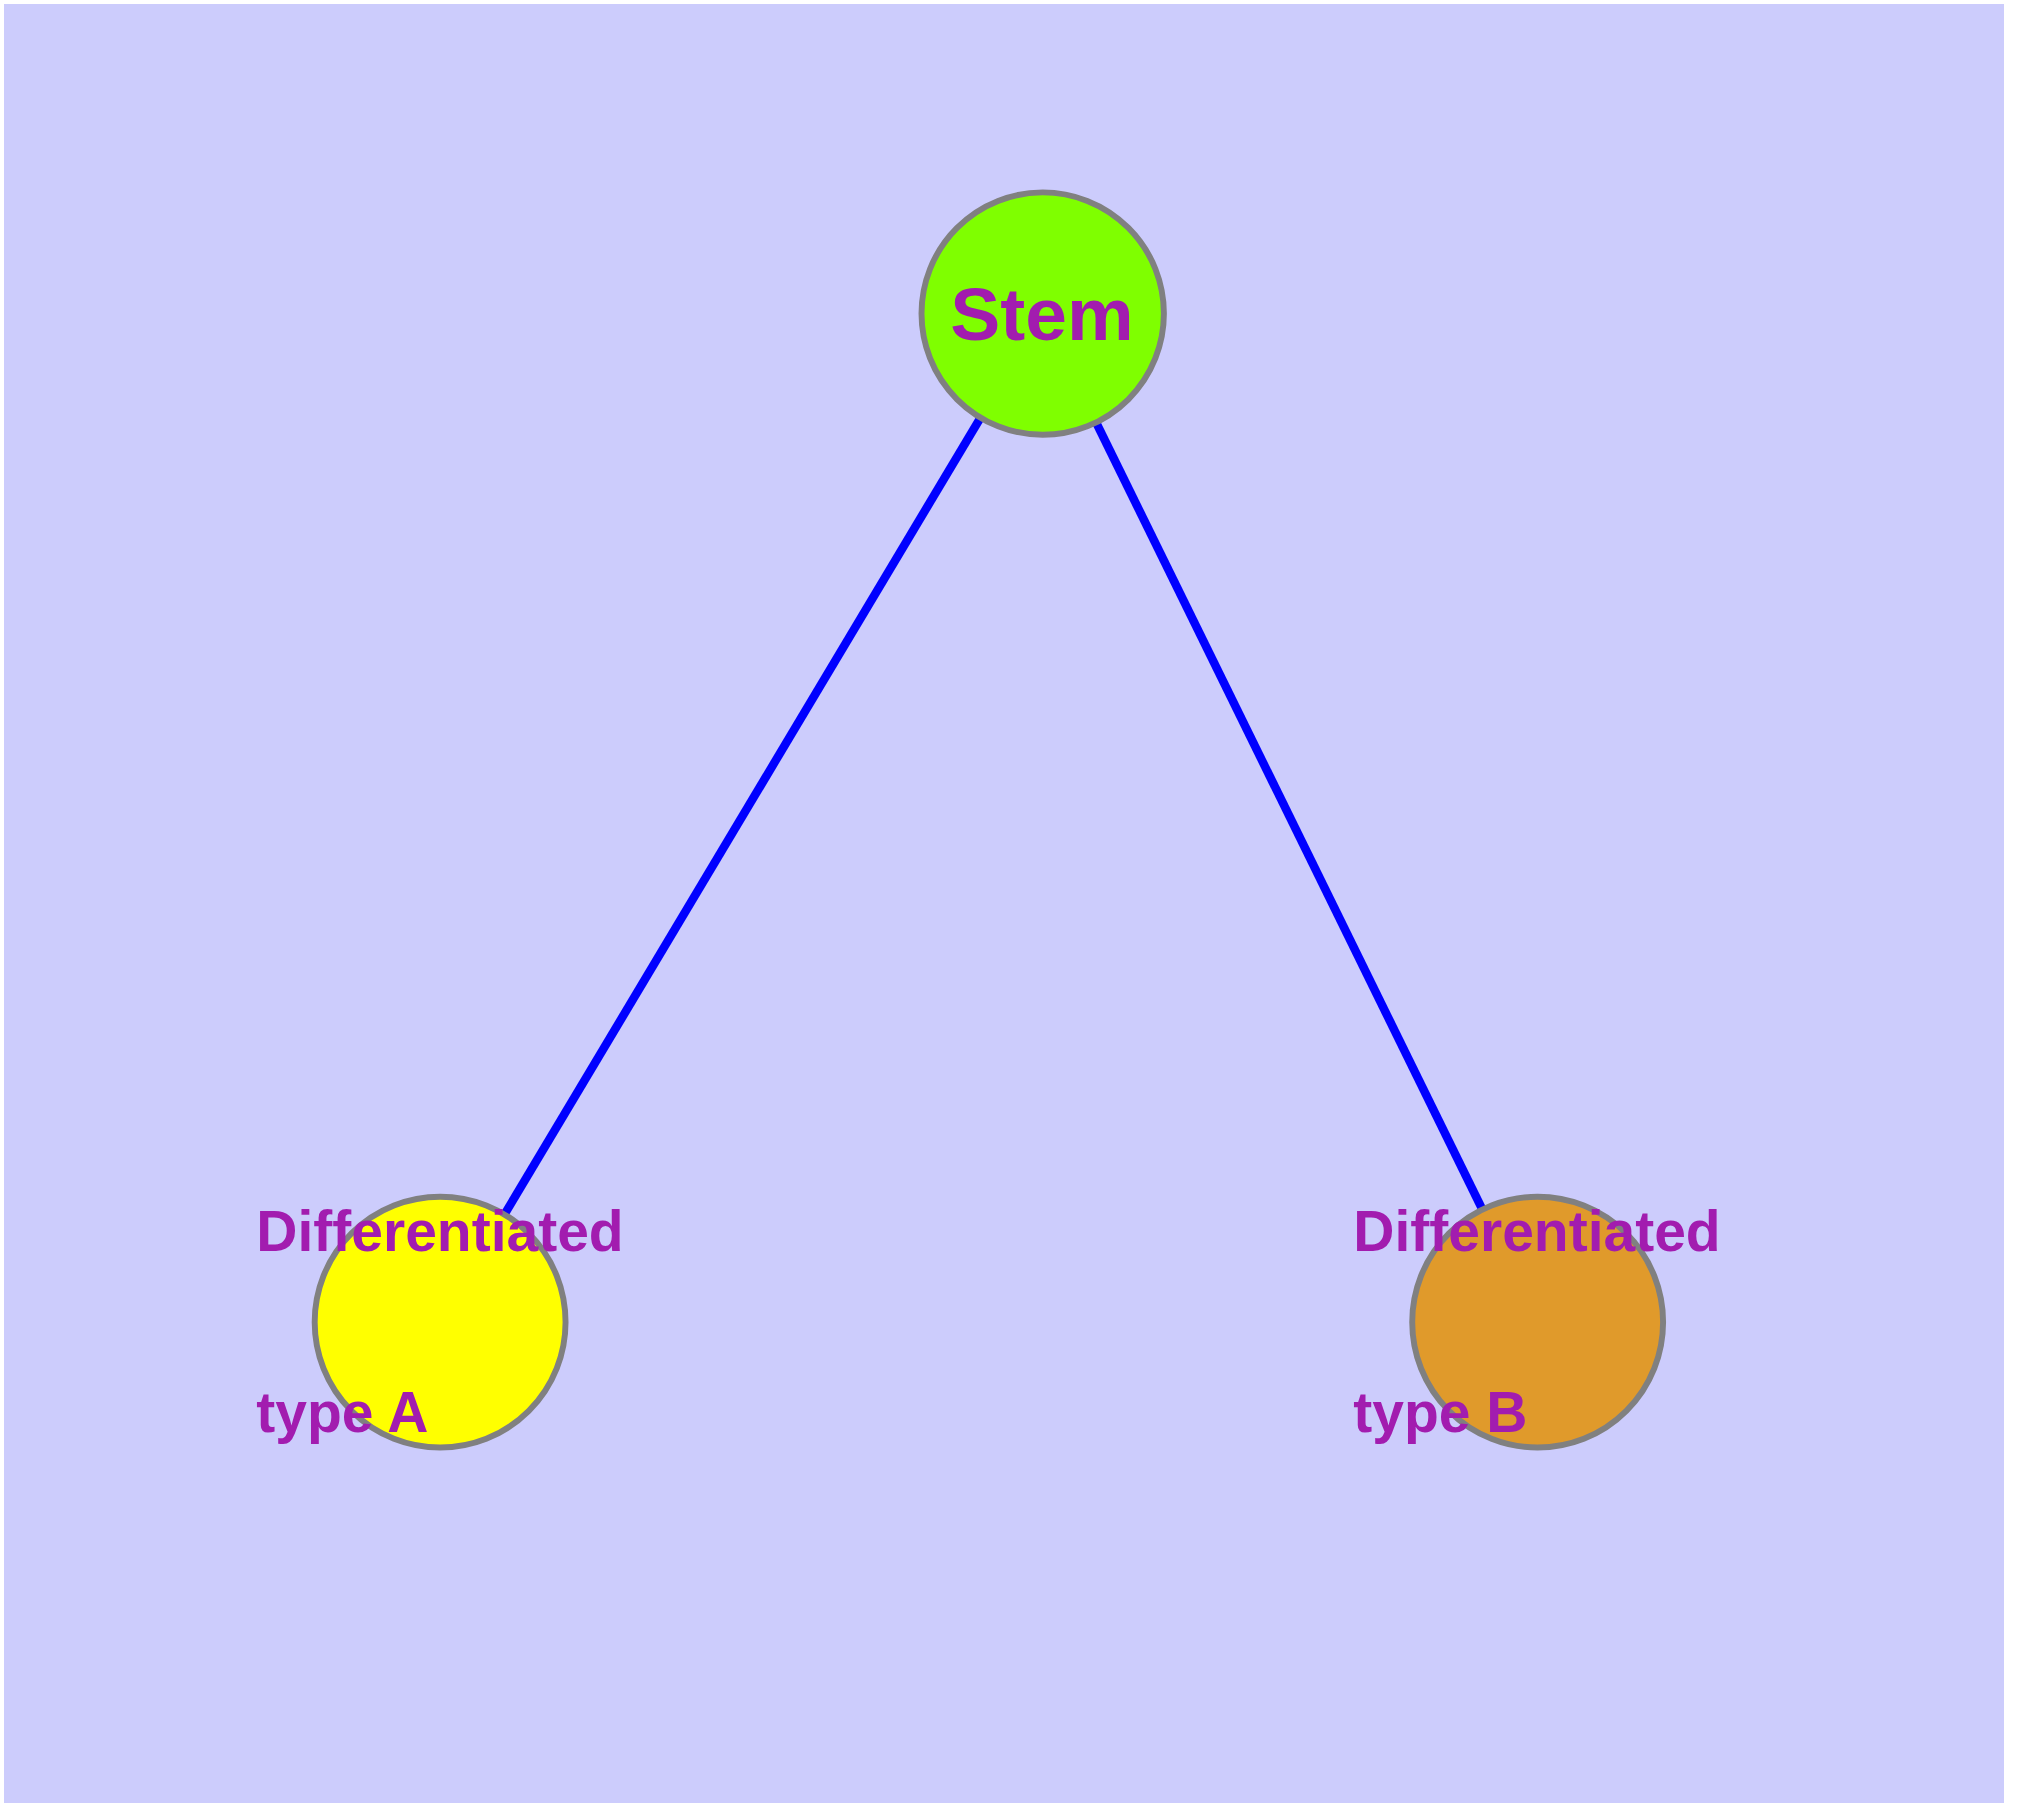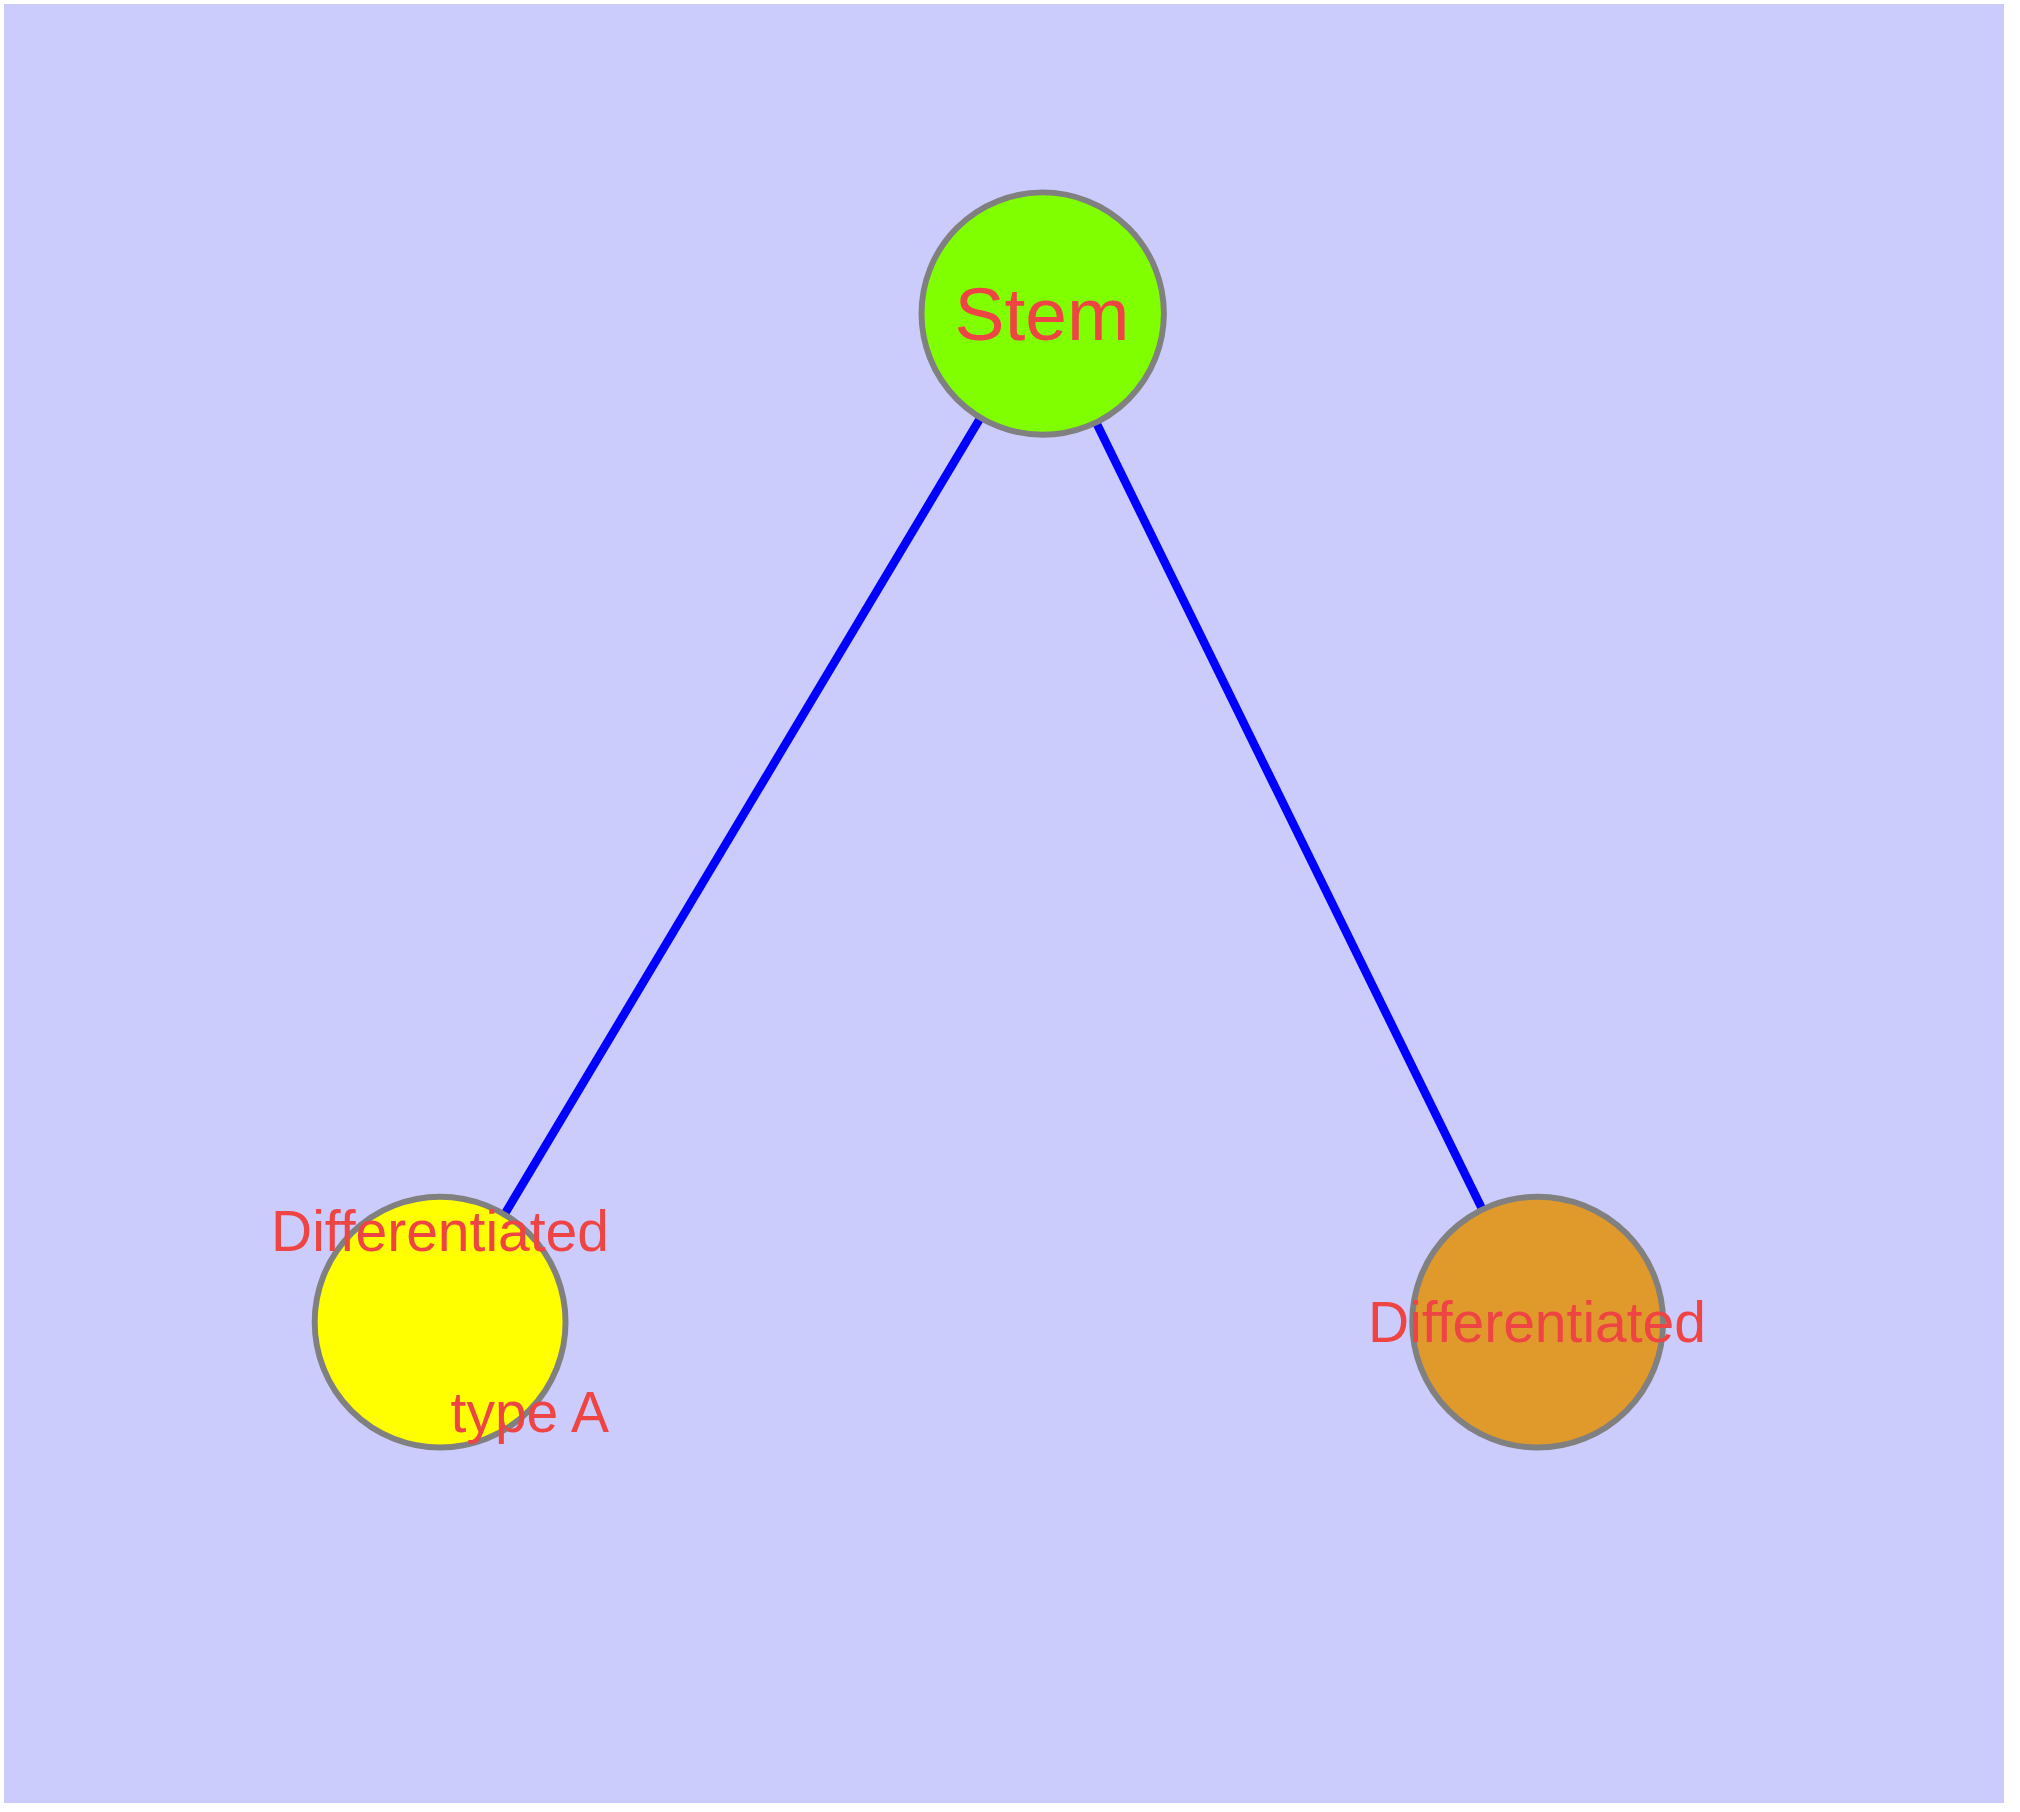--- a/index.html
+++ b/index.html
@@ -25,23 +25,23 @@
   }
   #graph-svg {
     position: absolute;
     left: 0;
     top: 0;
     width: 2021px;
     height: 1812px;
   }
   .node-label {
     position: absolute;
-    color: #ef4444;
-    font-weight: normal;
-    text-align: right;
+    color: #a21caf;
+    font-weight: bold;
+    text-align: left;
     white-space: pre;
     line-height: 1.06;
     pointer-events: none;
     transform: translate(-50%, -50%);
   }
   .node-label.root {
     font-size: 75px;
   }
   .node-label.leaf {
     font-size: 57px;
@@ -70,16 +70,17 @@
 
   <div class="node-label root" style="left:1042px; top:315px;">Stem</div>
 
   <div class="node-label leaf" style="left:440px; top:1322px;">
     <div>Differentiated</div>
     <div>type A</div>
   </div>
 
   <div class="node-label leaf" style="left:1537px; top:1322px;">
     <div>Differentiated</div>
+    <div>type B</div>
   </div>
 
 </div>
 
 
 </body></html>

